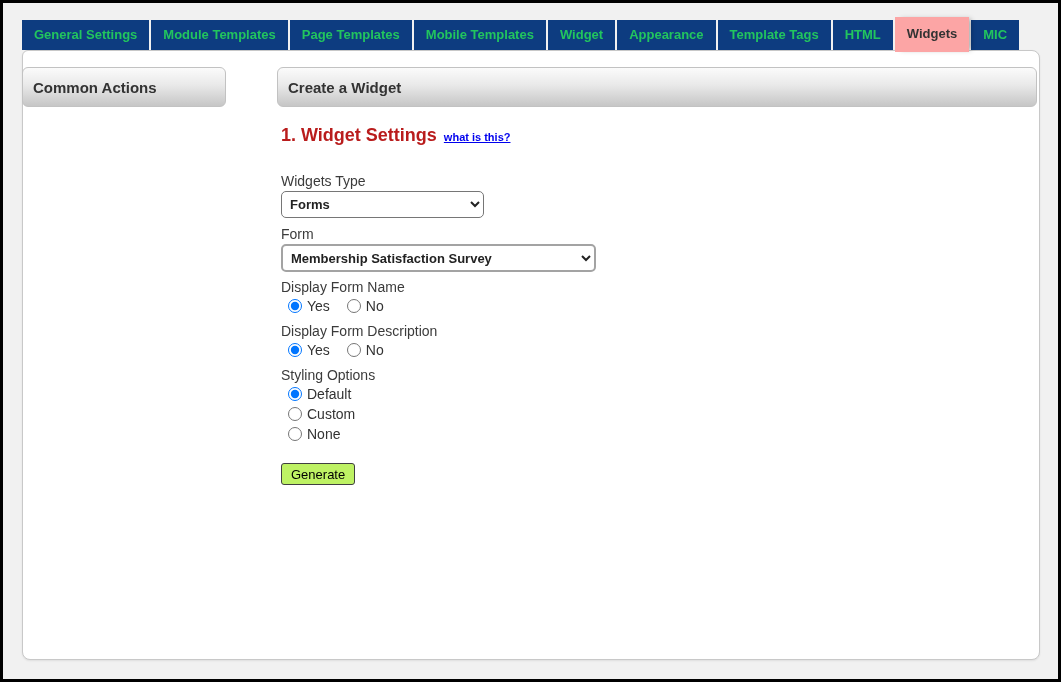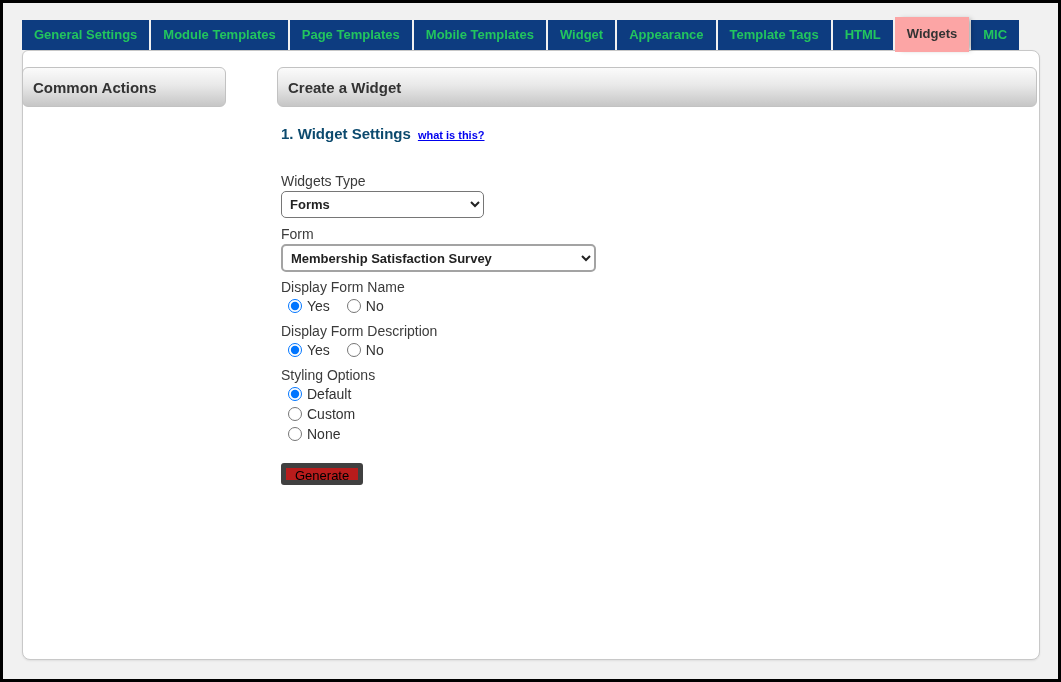--- a/index.html
+++ b/index.html
@@ -61,21 +61,21 @@
     font-size:15px;font-weight:700;color:var(--header-text);
   }
   .sidebar-header{left:-1px;top:16px;width:204px;}
   .main-header{left:254px;top:16px;width:760px;}
   
   .content{position:absolute;left:258px;top:0;width:760px;height:100%;}
   .section-title-row{
     position:absolute;top:74px;left:0;
     display:flex;align-items:baseline;gap:7px;
   }
-  .section-title{font-size:15px;font-weight:700;color:#0c4a6e;}
+  .section-title{font-size:18px;font-weight:700;color:#b91c1c;}
   .help-link{
     font-size:11px;font-weight:700;
     color:var(--link-blue);
     text-decoration:underline;
     cursor:pointer;
   }
   .field-label{
     position:absolute;left:0;
     font-size:14px;color:#3b3b3b;
   }
@@ -98,22 +98,22 @@
   .radio-gap{width:7px;}
   input[type=radio]{
     width:14px;height:14px;margin:0;
     accent-color:var(--radio-accent);
     cursor:pointer;
   }
   .generate-btn{
     position:absolute;left:0;top:412px;
     font-family:"Liberation Sans", sans-serif;
     font-size:13px;color:#000;
-    background:#b91c1c;
-    border:5px solid #404040;
+    background:#bef264;
+    border:1px solid #404040;
     border-radius:3px;
     height:22px;padding:0 9px;
     cursor:pointer;
   }
 </style>
 </head>
 <body>
 
 <div class="tabbar">
   <div class="tab">General Settings</div>

